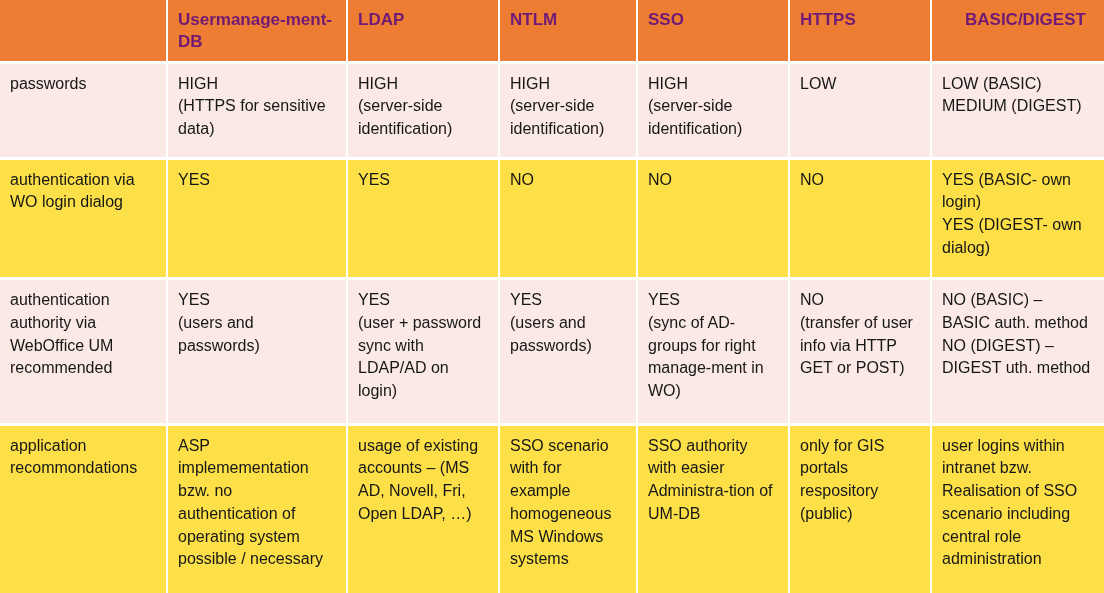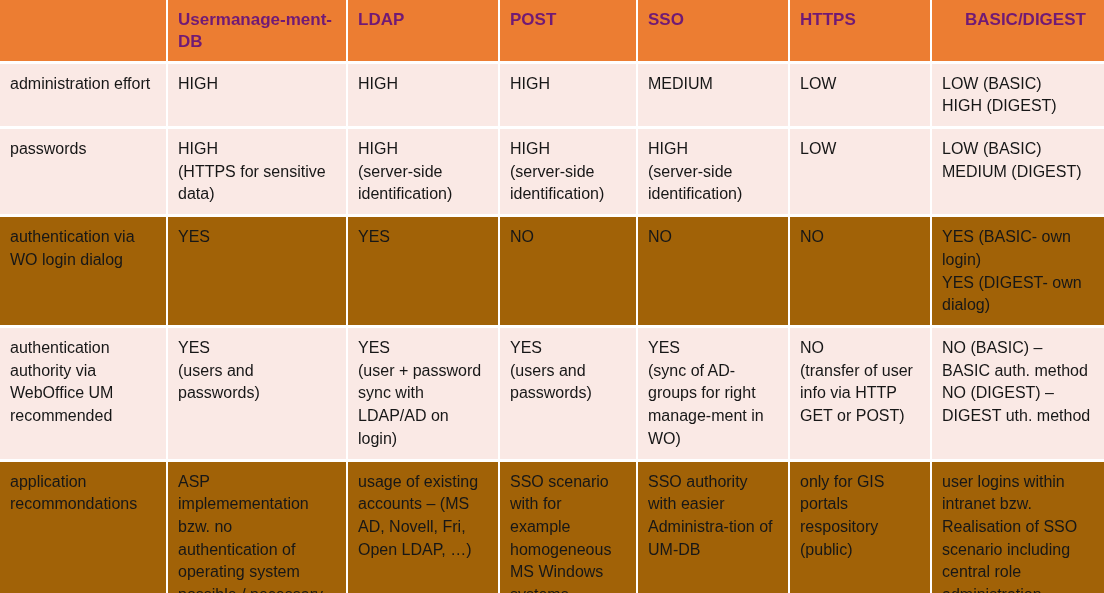--- a/index.html
+++ b/index.html
@@ -62,21 +62,21 @@
     padding: 9px 10px 8px 10px;
     border-right: 2px solid #ffffff;
     border-top: 3px solid #ffffff;
     box-sizing: border-box;
     word-wrap: break-word;
     overflow-wrap: break-word;
   }
   tbody td:last-child { border-right: none; }
 
   tr.band-light td { background: #fae9e5; }
-  tr.band-dark  td { background: #a16207; }
+  tr.band-dark  td { background: #fde047; }
 
   .cell-lines {
     display: block;
     white-space: pre-line;
   }
 </style>
 </head>
 <body>
 
 <table id="comparison-table">
@@ -87,50 +87,28 @@
     <col class="c-ntlm">
     <col class="c-sso">
     <col class="c-http">
     <col class="c-basic">
   </colgroup>
   <thead>
     <tr>
         <th class="corner-cell"></th>
         <th>Usermanage-ment-DB</th>
         <th>LDAP</th>
-        <th>POST</th>
+        <th>NTLM</th>
         <th>SSO</th>
         <th>HTTPS</th>
         <th>BASIC/DIGEST</th>
       </tr>
   </thead>
   <tbody>
       <tr class="band-light">
-        <td>administration effort</td>
-        <td>
-          <span class="cell-lines">HIGH</span>
-        </td>
-        <td>
-          <span class="cell-lines">HIGH</span>
-        </td>
-        <td>
-          <span class="cell-lines">HIGH</span>
-        </td>
-        <td>
-          <span class="cell-lines">MEDIUM</span>
-        </td>
-        <td>
-          <span class="cell-lines">LOW</span>
-        </td>
-        <td>
-          <span class="cell-lines">LOW (BASIC)
-HIGH (DIGEST)</span>
-        </td>
-      </tr>
-      <tr class="band-light">
         <td>passwords</td>
         <td>
           <span class="cell-lines">HIGH
 (HTTPS for sensitive data)</span>
         </td>
         <td>
           <span class="cell-lines">HIGH
 (server-side identification)</span>
         </td>
         <td>

